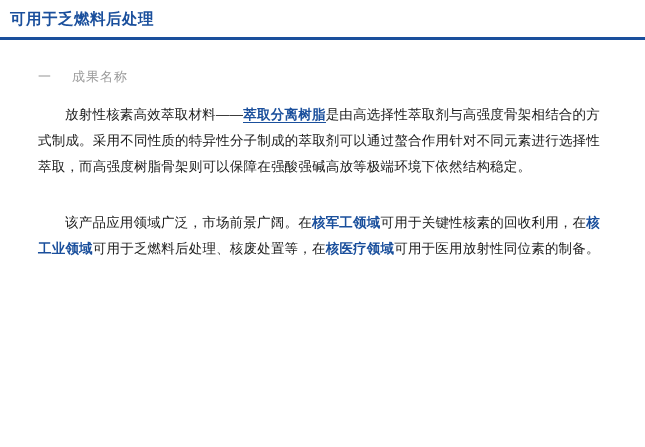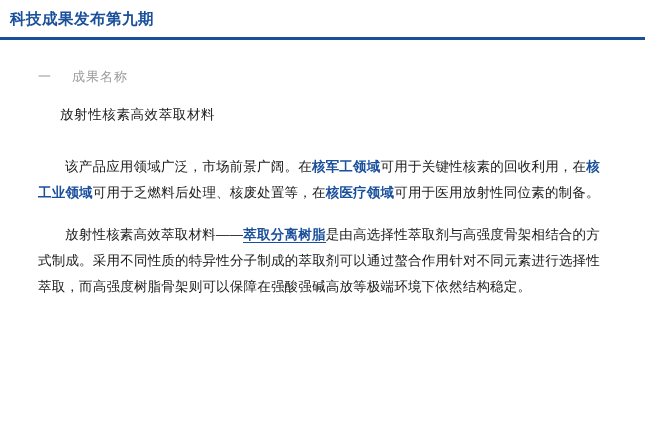--- a/index.html
+++ b/index.html
@@ -89,31 +89,30 @@
     font-weight: bold;
     border-bottom: 1px solid #1a4f9c;
   }
 </style>
 </head>
 <body>
 
 <div class="page">
 
   <div class="header-band">
-    <div class="header-title">科技成果发布第九期</div>
+    <div class="header-title">可用于乏燃料后处理</div>
     <div class="header-rule"></div>
   </div>
 
   <div class="content">
 
     <div class="section-label">
       <span class="num">一</span><span>成果名称</span>
     </div>
 
-    <div class="item-title">放射性核素高效萃取材料</div>
 
 
+    <p class="para"><span>放射性核素高效萃取材料——</span><span class="kw-underline">萃取分离树脂</span><span>是由高选择性萃取剂与高强度骨架相结合的方式制成。采用不同性质的特异性分子制成的萃取剂可以通过螯合作用针对不同元素进行选择性萃取，而高强度树脂骨架则可以保障在强酸强碱高放等极端环境下依然结构稳定。</span></p>
+
     <p class="para second"><span>该产品应用领域广泛，市场前景广阔。在</span><span class="kw">核军工领域</span><span>可用于关键性核素的回收利用，在</span><span class="kw">核工业领域</span><span>可用于乏燃料后处理、核废处置等，在</span><span class="kw">核医疗领域</span><span>可用于医用放射性同位素的制备。</span></p>
-
-    <p class="para"><span>放射性核素高效萃取材料——</span><span class="kw-underline">萃取分离树脂</span><span>是由高选择性萃取剂与高强度骨架相结合的方式制成。采用不同性质的特异性分子制成的萃取剂可以通过螯合作用针对不同元素进行选择性萃取，而高强度树脂骨架则可以保障在强酸强碱高放等极端环境下依然结构稳定。</span></p>
 
   </div>
 </div>
 
 </body></html>

